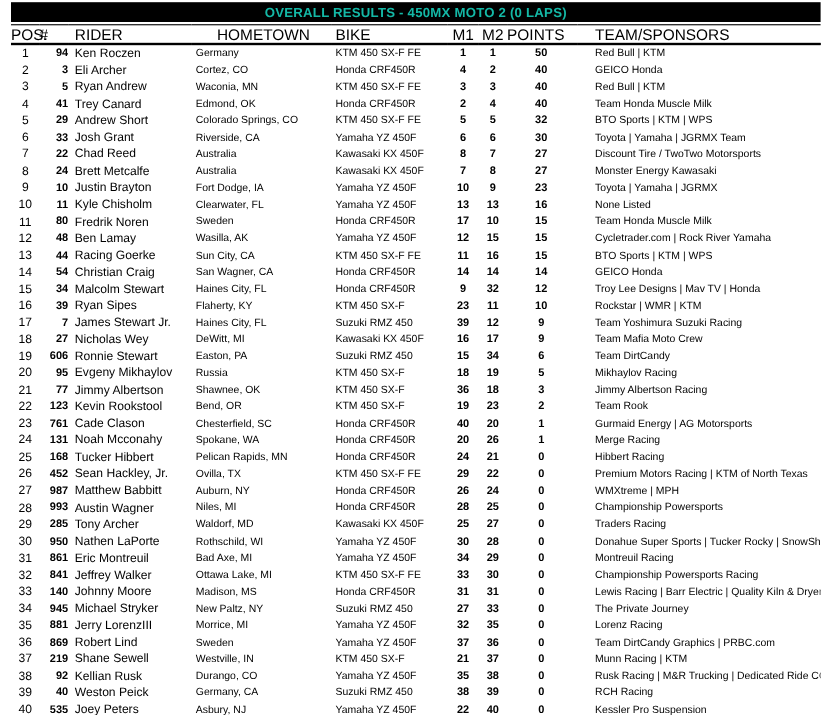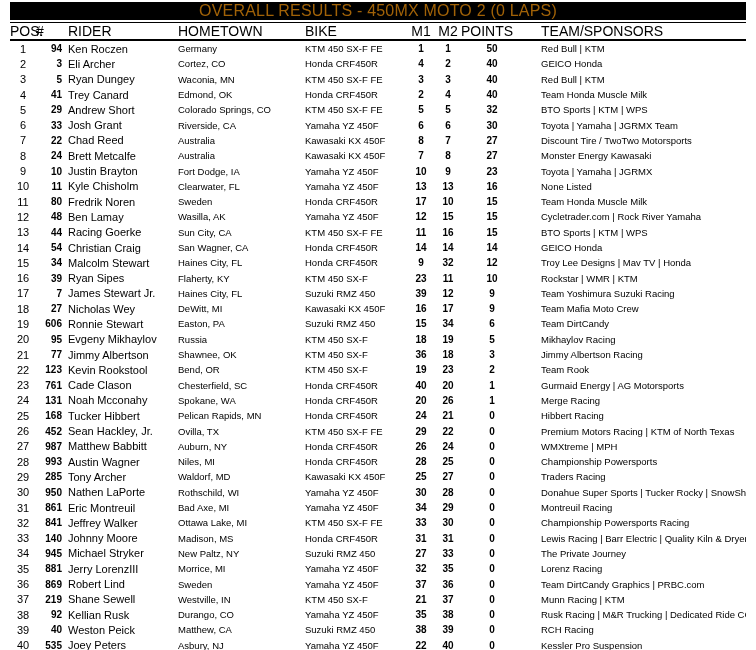--- a/index.html
+++ b/index.html
@@ -16,23 +16,23 @@
     padding: 2px 10px 0 10px;
   }
   .titlebar {
     background: #000000;
     height: 18px;
     display: flex;
     align-items: center;
     justify-content: center;
   }
   .titlebar .title-text {
-    color: #a16207;
-    font-size: 16px;
-    font-weight: normal;
+    color: #14b8a6;
+    font-size: 12px;
+    font-weight: bold;
     letter-spacing: 0.2px;
     white-space: nowrap;
   }
   table.results {
     width: 736px;
     table-layout: fixed;
     border-collapse: collapse;
     margin-top: 2px;
   }
   col.col-pos      { width: 26px; }
@@ -52,21 +52,21 @@
     font-weight: normal;
     height: 14px;
     padding: 0;
     vertical-align: middle;
     white-space: nowrap;
     text-align: left;
   }
   thead th.c-pos    { text-align: center; }
   thead th.c-num    { text-align: left; }
   thead th.c-rider  { padding-left: 6px; margin-top: 24px; }
-  thead th.c-hometown { padding-left: 4px; }
+  thead th.c-hometown { padding-left: 4px; text-align: center; }
   thead th.c-bike   { padding-left: 4px; }
   thead th.c-m1, thead th.c-m2 { text-align: center; }
   thead th.c-points { text-align: left; padding-right: 2px; }
   thead th.c-team   { padding-left: 16px; }
 
   tbody td {
     height: 15.3px;
     padding: 0;
     vertical-align: middle;
     white-space: nowrap;
@@ -134,21 +134,21 @@
           <td class="c-hometown">Cortez, CO</td>
           <td class="c-bike">Honda CRF450R</td>
           <td class="c-m1">4</td>
           <td class="c-m2">2</td>
           <td class="c-points">40</td>
           <td class="c-team">GEICO Honda</td>
         </tr>
         <tr>
           <td class="c-pos">3</td>
           <td class="c-num">5</td>
-          <td class="c-rider">Ryan Dungey</td>
+          <td class="c-rider">Ryan Andrew</td>
           <td class="c-hometown">Waconia, MN</td>
           <td class="c-bike">KTM 450 SX-F FE</td>
           <td class="c-m1">3</td>
           <td class="c-m2">3</td>
           <td class="c-points">40</td>
           <td class="c-team">Red Bull | KTM</td>
         </tr>
         <tr>
           <td class="c-pos">4</td>
           <td class="c-num">41</td>
@@ -531,21 +531,21 @@
           <td class="c-bike">Yamaha YZ 450F</td>
           <td class="c-m1">35</td>
           <td class="c-m2">38</td>
           <td class="c-points">0</td>
           <td class="c-team">Rusk Racing | M&amp;R Trucking | Dedicated Ride CO</td>
         </tr>
         <tr>
           <td class="c-pos">39</td>
           <td class="c-num">40</td>
           <td class="c-rider">Weston Peick</td>
-          <td class="c-hometown">Matthew, CA</td>
+          <td class="c-hometown">Germany, CA</td>
           <td class="c-bike">Suzuki RMZ 450</td>
           <td class="c-m1">38</td>
           <td class="c-m2">39</td>
           <td class="c-points">0</td>
           <td class="c-team">RCH Racing</td>
         </tr>
         <tr>
           <td class="c-pos">40</td>
           <td class="c-num">535</td>
           <td class="c-rider">Joey Peters</td>

